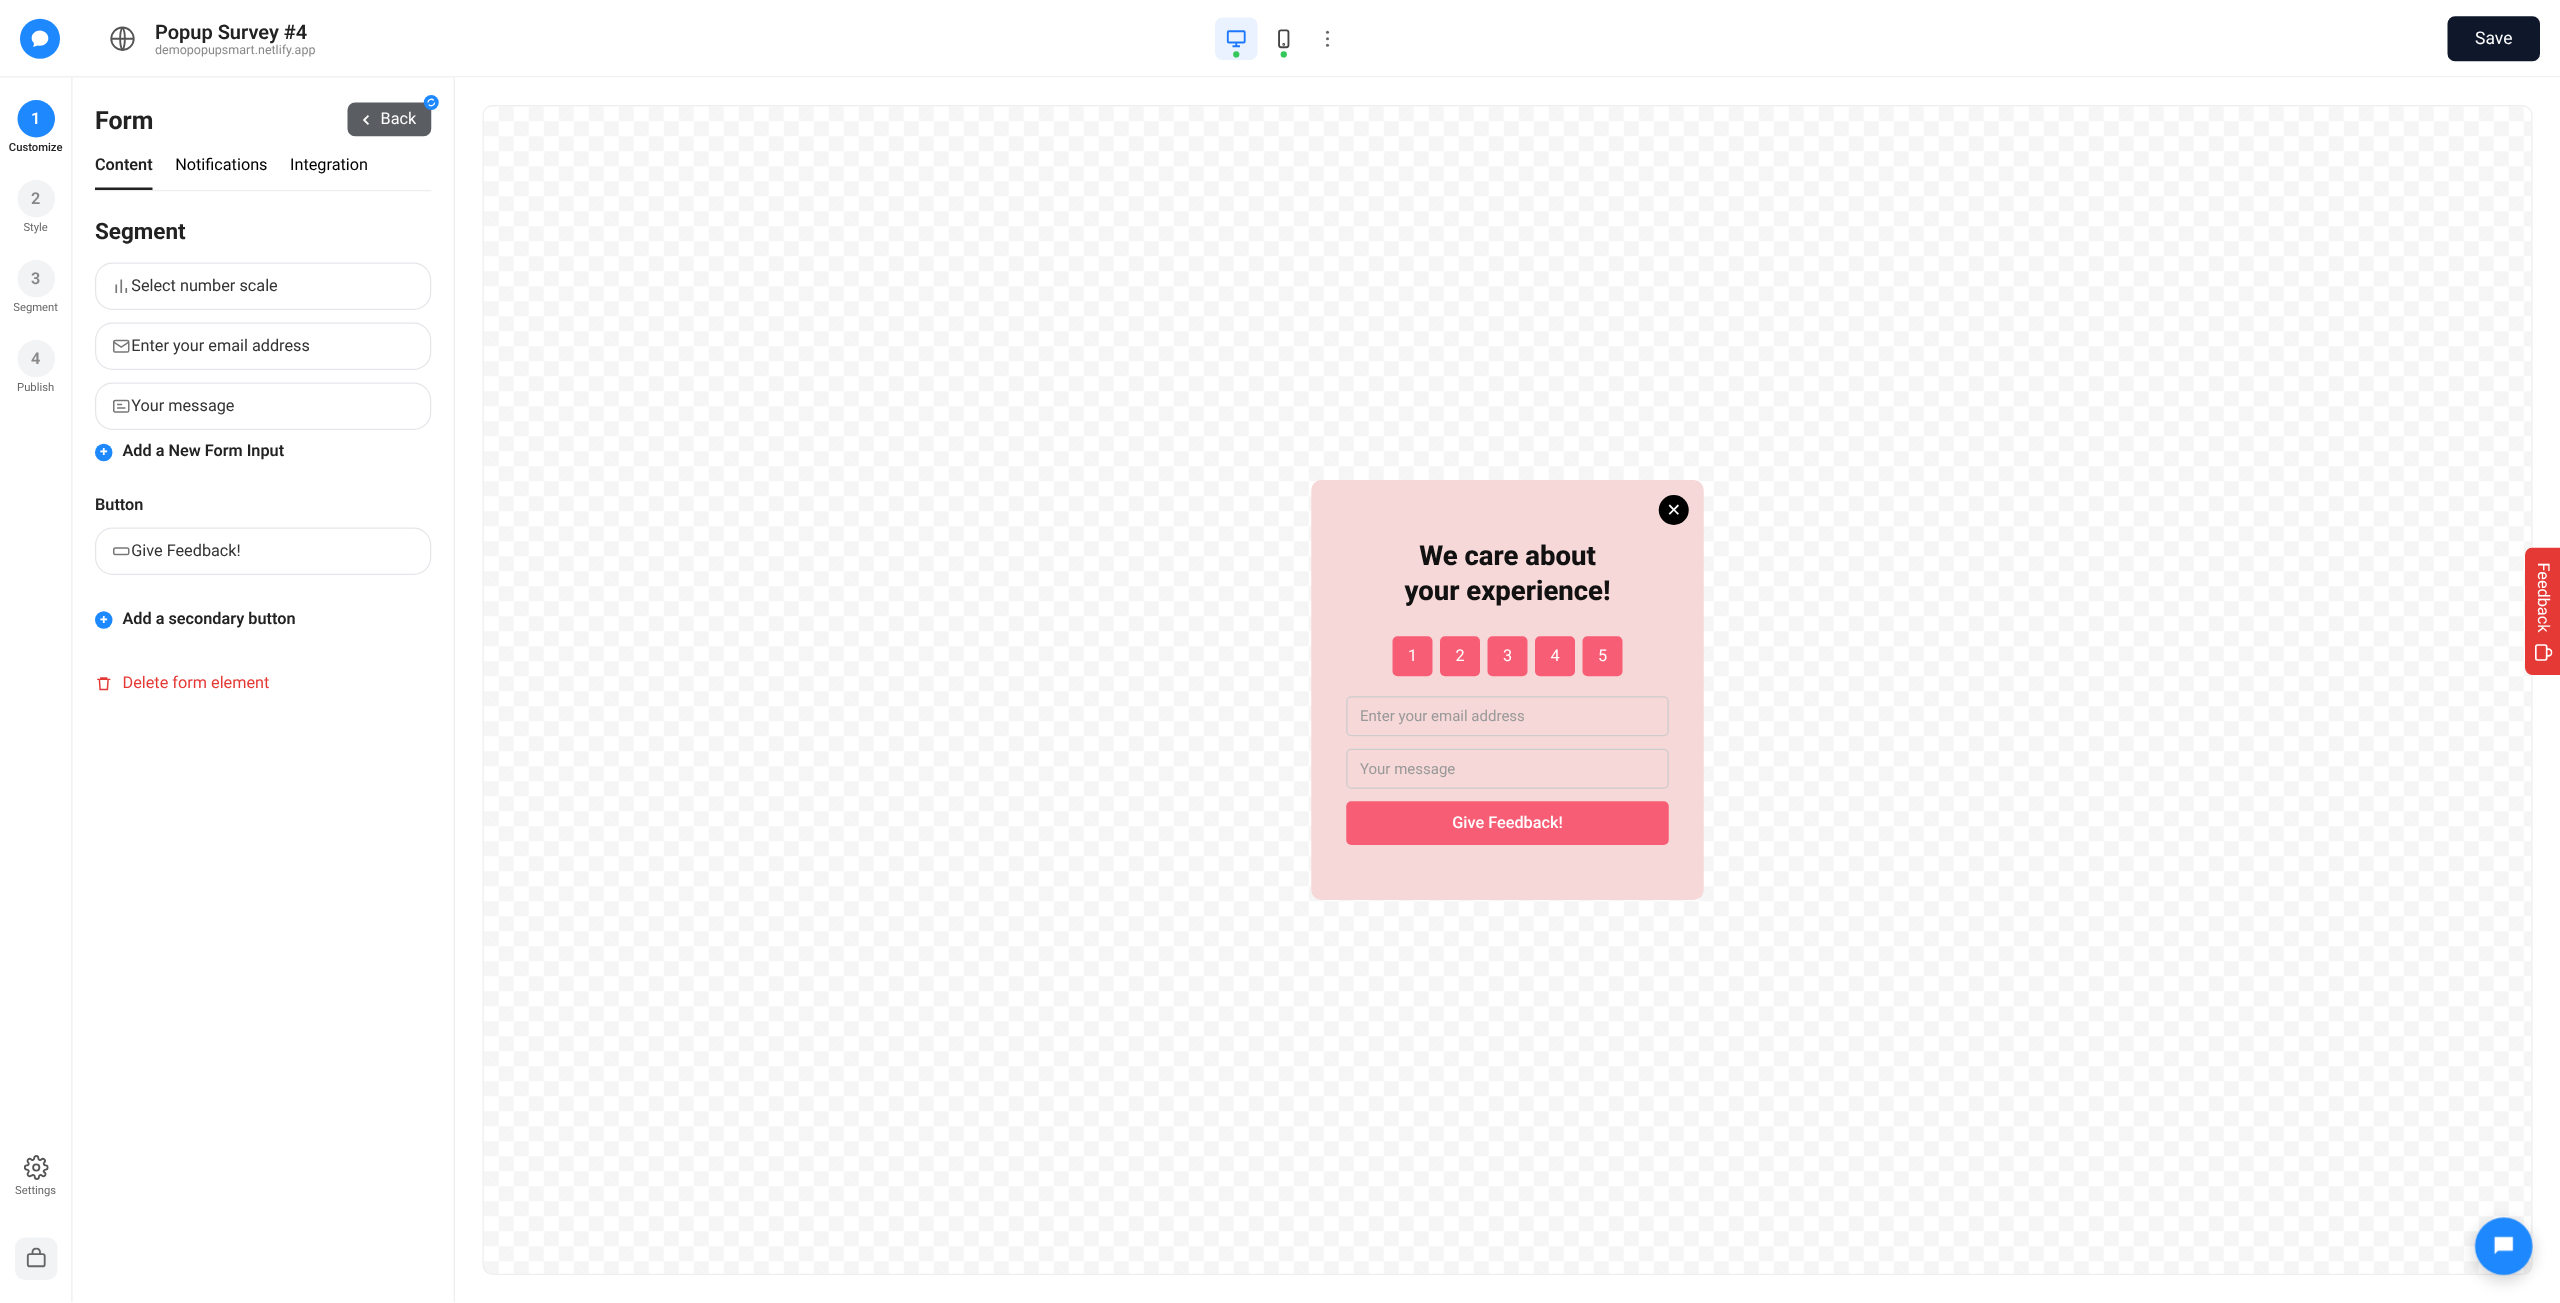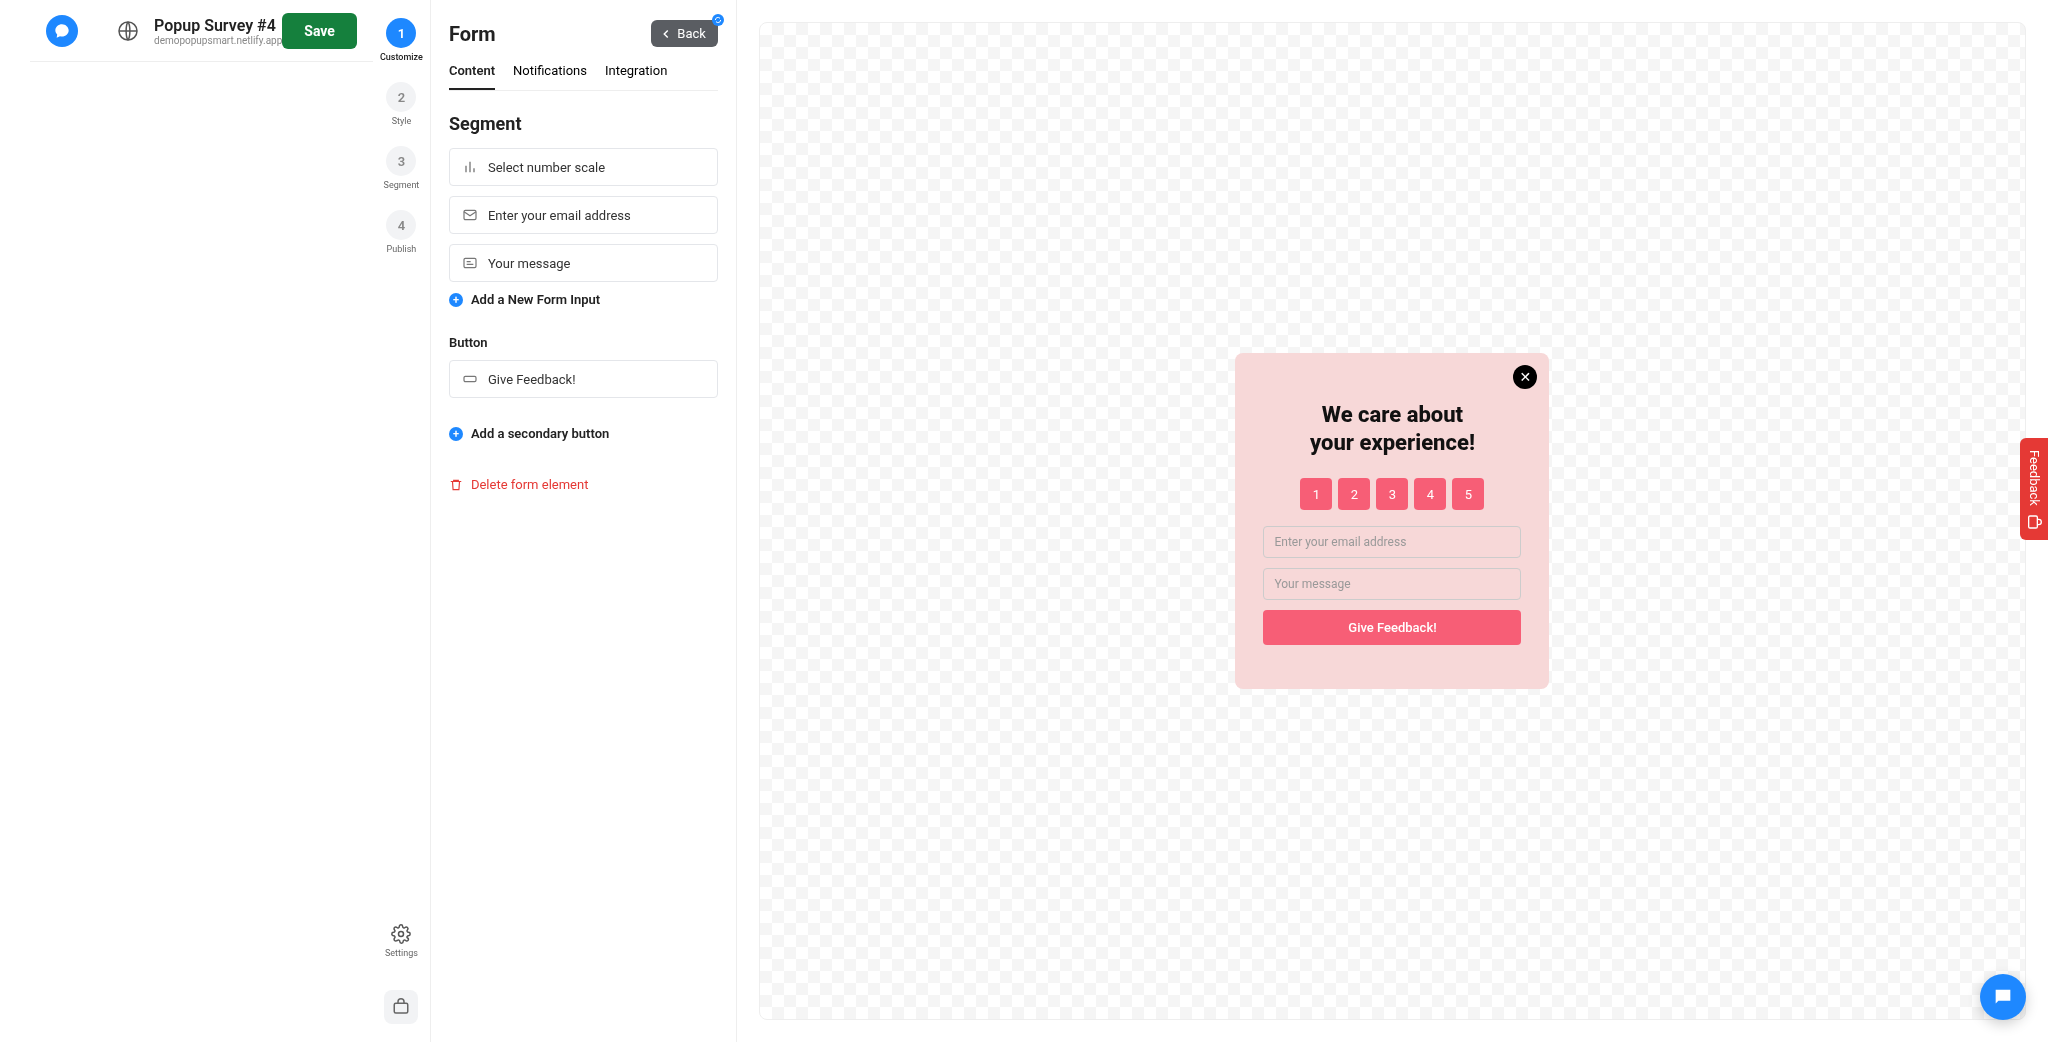--- a/index.html
+++ b/index.html
@@ -1,35 +1,35 @@
 <!DOCTYPE html>
 <html><head>
 <meta charset="utf-8">
 <style>
 * { box-sizing: border-box; margin: 0; padding: 0; font-family: -apple-system, BlinkMacSystemFont, "Segoe UI", Roboto, sans-serif; }
 html, body { height: 100%; width: 100%; overflow: hidden; background: #fff; }
 
-.app { display: flex; flex-direction: row; height: 100vh; width: 100vw; padding-left: 30px; }
+.app { display: flex; flex-direction: column; height: 100vh; width: 100vw; }
 
 
 .topbar { height: 62px; display: flex; align-items: center; padding: 0 16px; border-bottom: 1px solid #eee; background: #fff; }
 .logo { width: 32px; height: 32px; border-radius: 50%; background: #1e88ff; display: flex; align-items: center; justify-content: center; margin-right: 38px; }
 .logo svg { width: 16px; height: 16px; fill: #fff; }
 .globe-icon { width: 24px; height: 24px; margin-right: 14px; display: flex; align-items: center; justify-content: center; color: #555; }
 .title-block { display: flex; flex-direction: column; }
 .title-block .title { font-size: 16px; font-weight: 600; color: #222; }
 .title-block .subtitle { font-size: 10px; color: #888; text-align: center; }
 .device-toggle { position: absolute; left: 50%; transform: translateX(-50%); display: flex; gap: 4px; align-items: center; }
 .device-btn { width: 34px; height: 34px; border-radius: 6px; display: flex; flex-direction: column; align-items: center; justify-content: center; cursor: pointer; position: relative; }
 .device-btn.active { background: #eaf2ff; }
 .device-btn svg { width: 18px; height: 18px; stroke: #444; }
 .device-btn.active svg { stroke: #1e78ff; }
 .device-dot { width: 5px; height: 5px; border-radius: 50%; background: #34c759; position: absolute; bottom: 2px; left: 50%; transform: translateX(-50%); }
 .more-btn { width: 28px; height: 28px; display: flex; align-items: center; justify-content: center; color: #666; cursor: pointer; }
-.save-btn { margin-left: auto; background: #15803d; color: #fff; border: none; padding: 10px 22px; border-radius: 6px; font-size: 14px; font-weight: 700; cursor: pointer; }
+.save-btn { margin-left: auto; background: #0f172a; color: #fff; border: none; padding: 10px 22px; border-radius: 6px; font-size: 14px; font-weight: 400; cursor: pointer; }
 
 
 .body { flex: 1; display: flex; min-height: 0; }
 
 
 .leftrail { width: 58px; border-right: 1px solid #eee; display: flex; flex-direction: column; align-items: center; padding-top: 18px; gap: 20px; }
 .step { display: flex; flex-direction: column; align-items: center; gap: 4px; cursor: pointer; }
 .step-circle { width: 30px; height: 30px; border-radius: 50%; display: flex; align-items: center; justify-content: center; font-size: 13px; font-weight: 600; }
 .step.active .step-circle { background: #1e88ff; color: #fff; }
 .step:not(.active) .step-circle { background: #f2f3f5; color: #888; }
@@ -46,21 +46,21 @@
 .sidebar-header h1 { font-size: 20px; font-weight: 700; color: #222; }
 .back-btn { background: #5a5d62; color: #fff; border: none; padding: 6px 12px 6px 8px; border-radius: 6px; font-size: 13px; display: flex; align-items: center; gap: 4px; cursor: pointer; position: relative; }
 .back-badge { position: absolute; top: -6px; right: -6px; width: 12px; height: 12px; border-radius: 50%; background: #1e88ff; display: flex; align-items: center; justify-content: center; }
 .back-badge svg { width: 8px; height: 8px; stroke: #fff; fill: none; }
 
 .tabs { display: flex; gap: 18px; border-bottom: 1px solid #eee; margin-bottom: 22px; }
 .tab { padding-bottom: 10px; font-size: 13px; color: #000000; cursor: pointer; border-bottom: 2px solid transparent; }
 .tab.active { color: #222; font-weight: 600; border-bottom-color: #222; }
 
 .section-title { font-size: 18px; font-weight: 700; color: #222; margin-bottom: 14px; }
-.field-item { border: 1px solid #e4e6ea; border-radius: 4px; padding: 10px 12px; display: flex; align-items: center; gap: 10px; margin-bottom: 10px; cursor: pointer; font-size: 13px; color: #333; }
+.field-item { border: 1px solid #e4e6ea; border-radius: 14px; padding: 10px 12px; display: flex; align-items: center; margin-bottom: 10px; cursor: pointer; font-size: 13px; color: #333; }
 .field-item svg { width: 16px; height: 16px; stroke: #777; fill: none; }
 .add-link { display: flex; align-items: center; gap: 8px; font-size: 13px; font-weight: 600; color: #222; cursor: pointer; margin-top: 4px; }
 .add-link .plus { width: 14px; height: 14px; border-radius: 50%; background: #1e88ff; color: #fff; display: flex; align-items: center; justify-content: center; font-size: 11px; line-height: 1; }
 
 .sub-label { font-size: 13px; font-weight: 600; color: #222; margin-top: 28px; margin-bottom: 10px; }
 .layout-row { display: flex; gap: 40px; }
 .layout-col .sub-label { margin-top: 0; }
 .btn-layout-group { display: flex; }
 .btn-layout-opt { width: 30px; height: 26px; border: 1px solid #e4e6ea; display: flex; align-items: center; justify-content: center; cursor: pointer; color: #777; font-size: 12px; }
 .btn-layout-opt:first-child { border-radius: 4px 0 0 4px; }

